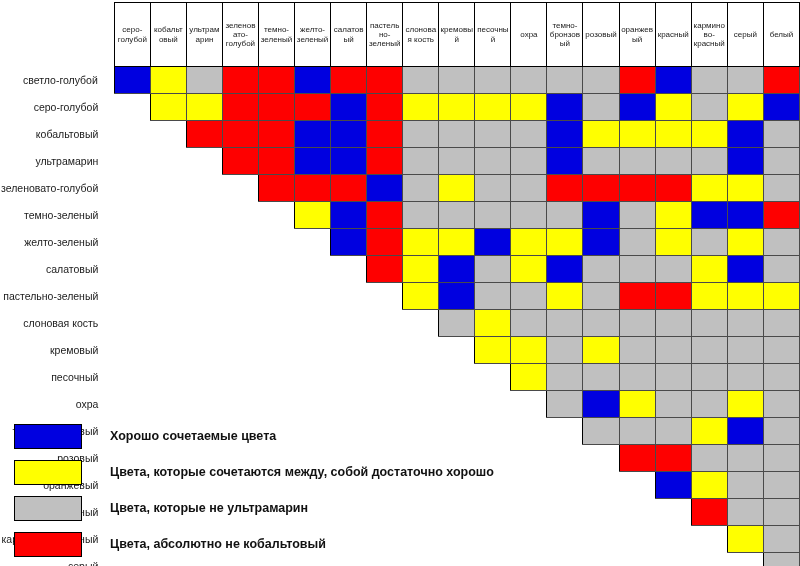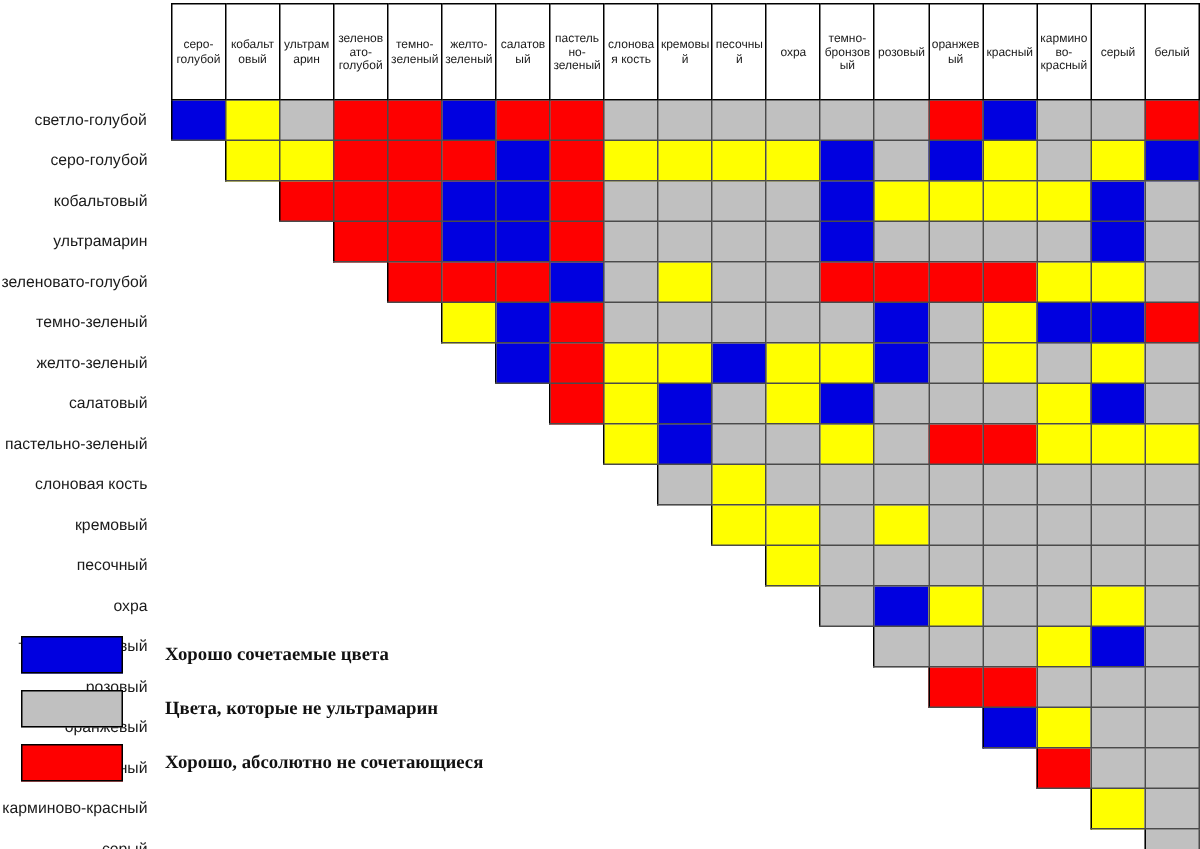--- a/index.html
+++ b/index.html
@@ -114,21 +114,21 @@
   .swatch.b { background: #0000e0; }
   .swatch.y { background: #ffff00; }
   .swatch.g { background: #c0c0c0; }
   .swatch.r { background: #fe0000; }
   .legend-label {
     margin-left: 28px;
     font-size: 12.5px;
     font-weight: bold;
     color: #111111;
     white-space: nowrap;
-    font-family: Liberation Serif, serif;
+    font-family: Liberation Sans, sans-serif;
   }
 </style>
 </head>
 <body>
 
 <div id="root">
 
   <div id="matrix-wrap">
     <table class="matrix">
       <colgroup>
@@ -599,22 +599,26 @@
         </tbody>
     </table>
   </div>
 
   <div id="legend">
       <div class="legend-row">
         <div class="swatch b" style="background: rgb(0, 0, 224);"></div>
         <div class="legend-label">Хорошо сочетаемые цвета</div>
       </div>
       <div class="legend-row">
+        <div class="swatch y" style="background: rgb(255, 255, 0);"></div>
+        <div class="legend-label">Цвета, которые сочетаются между, собой достаточно хорошо</div>
+      </div>
+      <div class="legend-row">
         <div class="swatch g" style="background: rgb(192, 192, 192);"></div>
         <div class="legend-label">Цвета, которые не ультрамарин</div>
       </div>
       <div class="legend-row">
         <div class="swatch r" style="background: rgb(254, 0, 0);"></div>
-        <div class="legend-label">Хорошо, абсолютно не сочетающиеся</div>
+        <div class="legend-label">Цвета, абсолютно не кобальтовый</div>
       </div>
     </div>
 
 </div>
 
 </body></html>

